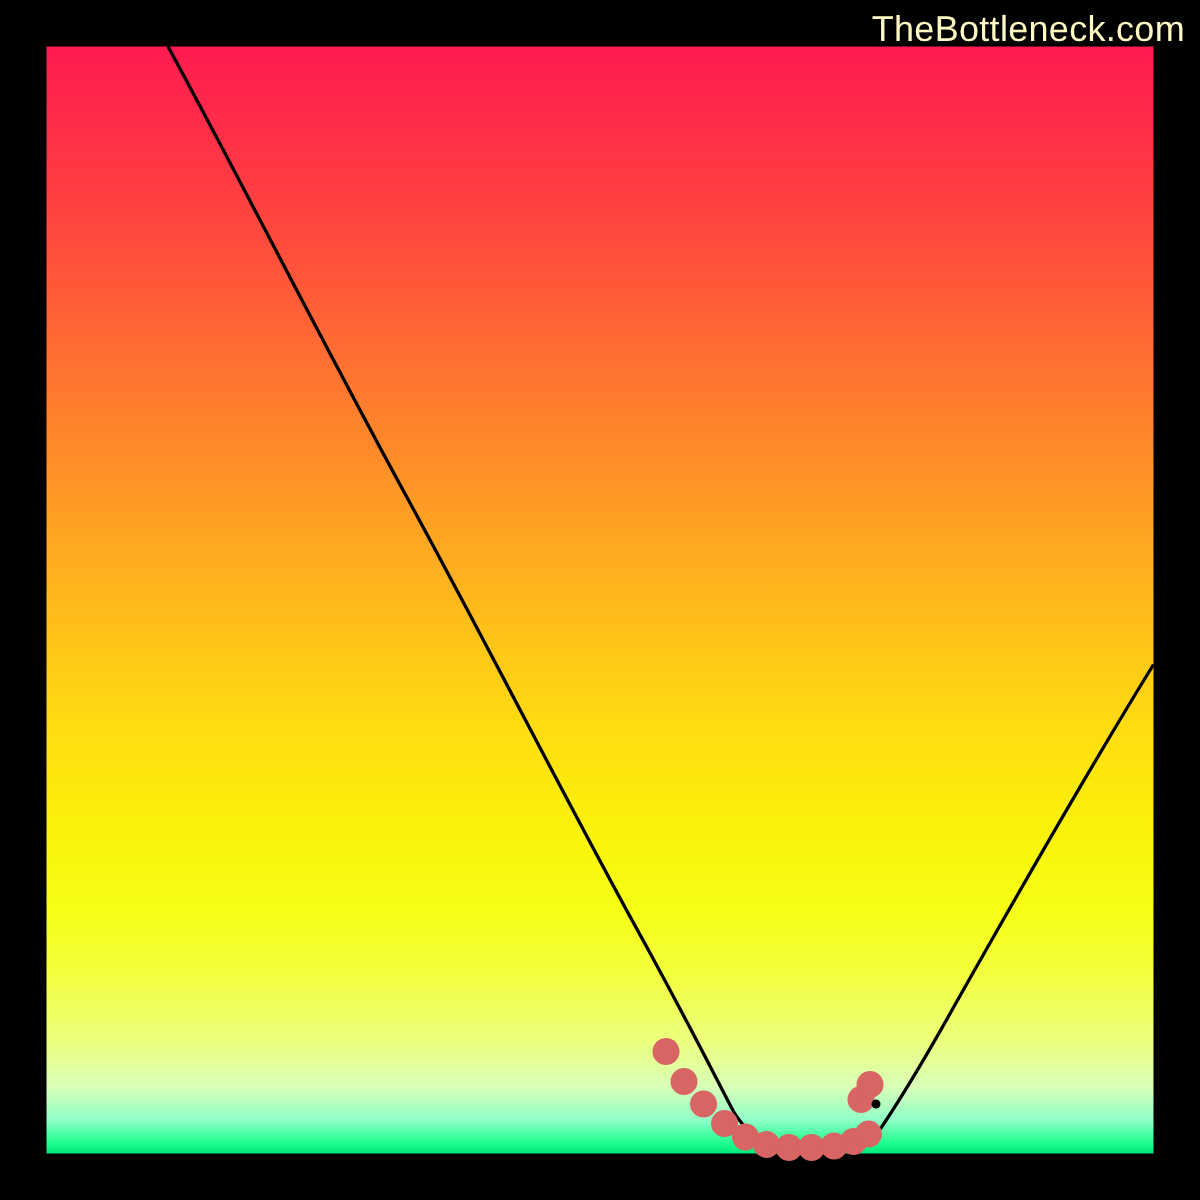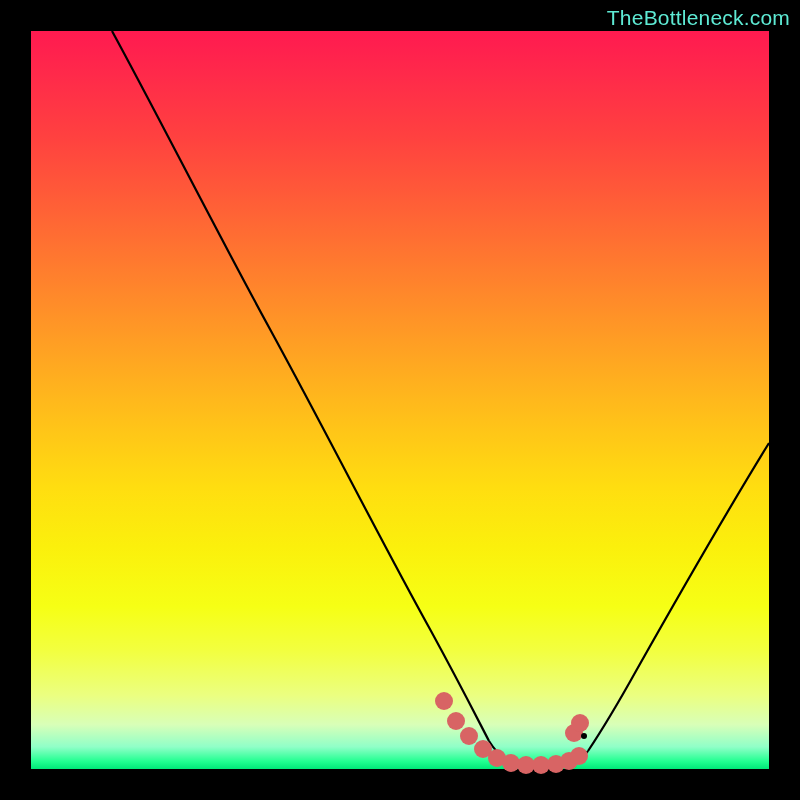--- a/index.html
+++ b/index.html
@@ -38,22 +38,22 @@
       #d8ffb8 94%,
       #90ffc8 97%,
       #20ff90 99%,
       #00e878 100%
     );
   }
   .watermark {
     position: absolute;
     top: 6px;
     right: 10px;
-    color: #5eead4;
-    font-size: 21px;
+    color: #fef9c3;
+    font-size: 24px;
     font-weight: 500;
     letter-spacing: 0.2px;
   }
   svg.curve {
     position: absolute;
     left: 31px;
     top: 31px;
     width: 738px;
     height: 738px;
     overflow: visible;

